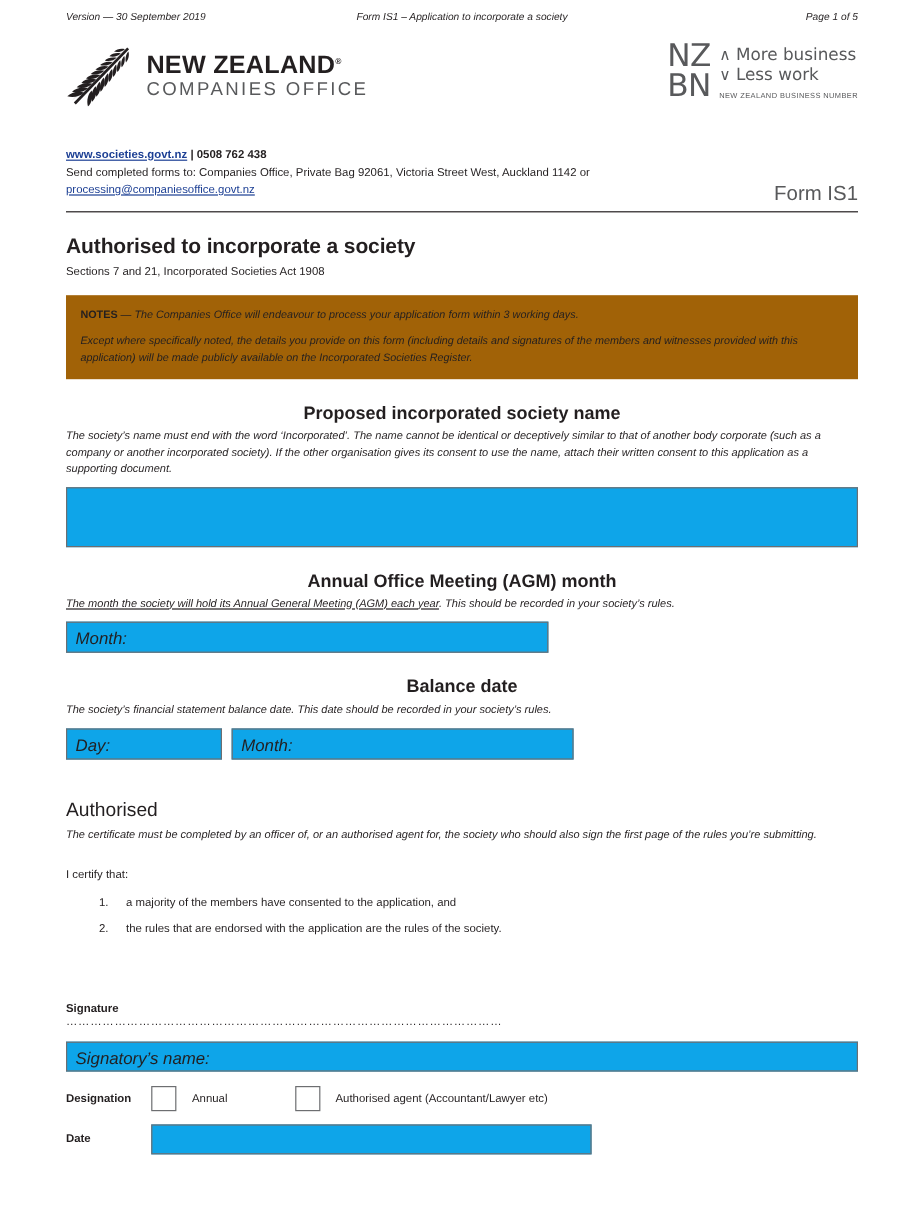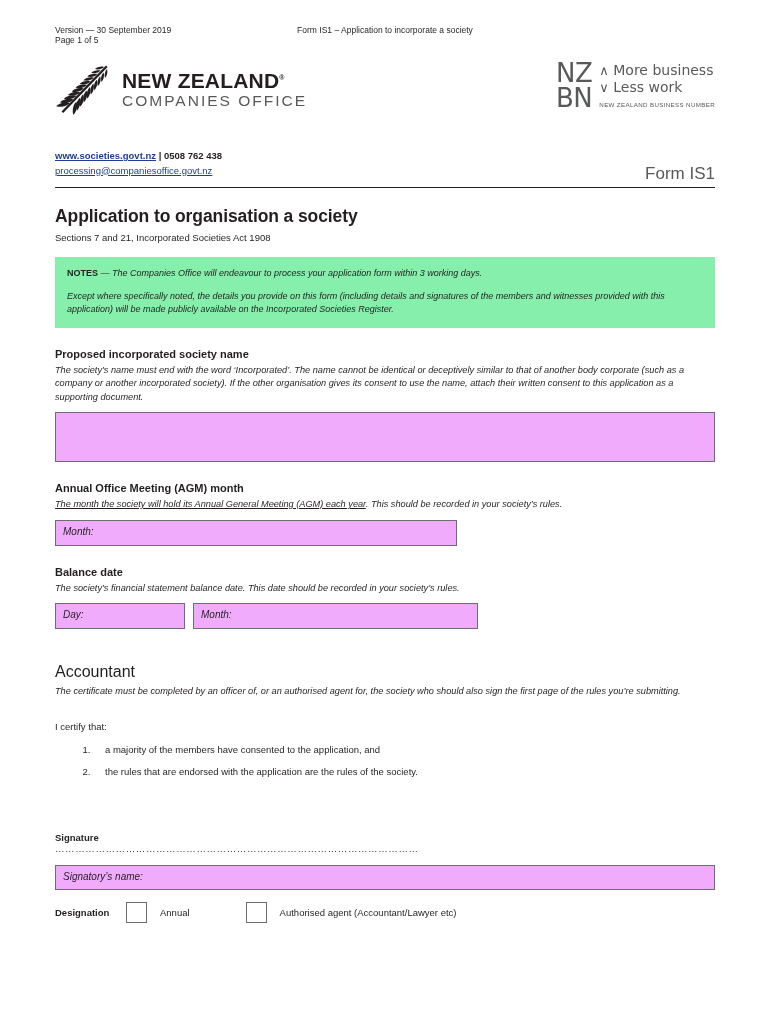--- a/index.html
+++ b/index.html
@@ -22,24 +22,24 @@
     box-sizing: border-box;
     padding: 0 55px;
   }
 
   
   .runhead {
     position: relative;
     display: flex;
     justify-content: space-between;
     align-items: baseline;
+    font-style: italic;
     font-size: 8.5px;
     color: #231f20;
-    padding-top: 25px;
-    flex-direction: column;
+    padding-top: 9px;
   }
   .runhead .center { position: absolute; left: 50%; transform: translateX(-50%); }
 
   
   .logoband {
     display: flex;
     justify-content: space-between;
     align-items: flex-start;
     margin-top: 16px;
     height: 66px;
@@ -54,21 +54,21 @@
     color: #231f20;
   }
   .nz-words .l2 {
     font-size: 15.5px;
     letter-spacing: 2.0px;
     line-height: 18px;
     color: #58595b;
   }
   .reg { font-size: 7px; vertical-align: super; }
 
-  .nzbn { display: flex; align-items: flex-start; gap: 7px; }
+  .nzbn { display: flex; align-items: center; gap: 7px; }
   .nzbn-mark {
     font-size: 26px;
     line-height: 25px;
     letter-spacing: -0.5px;
     color: #58595b;
     font-family: "DejaVu Sans", sans-serif;
   }
   .nzbn-right { padding-top: 1px; }
   .nzbn-tag {
     font-size: 14px;
@@ -117,51 +117,52 @@
     margin: 18px 0 0 0;
     letter-spacing: -0.1px;
   }
   .subtitle {
     font-size: 9.5px;
     margin-top: 5px;
   }
 
   
   .notes {
-    background: #86efac;
+    background: #a16207;
     margin-top: 14px;
     padding: 10px 12px 11px 12px;
     font-size: 9px;
     font-style: italic;
     line-height: 13.5px;
   }
   .notes b { font-style: normal; }
 
   
   h2.sec {
-    font-size: 11px;
+    font-size: 15px;
     font-weight: bold;
     margin: 20px 0 0 0;
+    text-align: center;
   }
   .hint {
     font-size: 9.2px;
     font-style: italic;
     line-height: 13.5px;
     margin-top: 4px;
   }
   .hint .ul { text-decoration: underline; }
 
   .field {
     border: 1px solid #6d6e71;
     box-sizing: border-box;
     margin-top: 8px;
-    font-size: 10px;
+    font-size: 14px;
     font-style: italic;
     padding: 5px 7px;
-    background: #f0abfc;
+    background: #0ea5e9;
   }
   .field.big { height: 50px; }
   .field.month { width: 402px; height: 26px; }
   .field.day { width: 130px; height: 26px; display: inline-block; vertical-align: top; }
   .field.bmonth { width: 285px; height: 26px; display: inline-block; vertical-align: top; margin-left: 8px; }
 
   h2.cert {
     font-size: 16px;
     font-weight: normal;
     color: #231f20;
@@ -289,26 +290,27 @@
         <div class="nzbn-tag"><span class="chev">∨</span> <span>Less work</span></div>
         <div class="nzbn-sub">NEW ZEALAND BUSINESS NUMBER</div>
       </div>
     </div>
   </div>
 
   <div class="contact">
     <div>
       <a href="#" class="bold">www.societies.govt.nz</a><span class="bold"> | </span><span class="bold">0508 762 438</span>
     </div>
+    <div>Send completed forms to: Companies Office, Private Bag 92061, Victoria Street West, Auckland 1142 or</div>
     <div><a href="#" class="linklike">processing@companiesoffice.govt.nz</a></div>
     <div class="formno">Form IS1</div>
   </div>
   <hr class="rule">
 
-  <h1 class="title">Application to organisation a society</h1>
+  <h1 class="title">Authorised to incorporate a society</h1>
   <div class="subtitle">Sections 7 and 21, Incorporated Societies Act 1908</div>
 
   <div class="notes">
     <div><b>NOTES</b><span> — The Companies Office will endeavour to process your application form within 3 working days.</span></div>
     <div style="margin-top:9px">Except where specifically noted, the details you provide on this form (including details and signatures of the members and witnesses provided with this application) will be made publicly available on the Incorporated Societies Register.</div>
   </div>
 
   <h2 class="sec">Proposed incorporated society name</h2>
   <div class="hint">The society’s name must end with the word ‘Incorporated’. The name cannot be identical or deceptively similar to that of another body corporate (such as a company or another incorporated society). If the other organisation gives its consent to use the name, attach their written consent to this application as a supporting document.</div>
   <div class="field big"></div>
@@ -316,21 +318,21 @@
   <h2 class="sec">Annual Office Meeting (AGM) month</h2>
   <div class="hint"><span class="ul">The month the society will hold its Annual General Meeting (AGM) each year</span><span>. This should be recorded in your society’s rules.</span></div>
   <div class="field month">Month:</div>
 
   <h2 class="sec">Balance date</h2>
   <div class="hint">The society’s financial statement balance date. This date should be recorded in your society’s rules.</div>
   <div>
     <div class="field day">Day:</div><div class="field bmonth">Month:</div>
   </div>
 
-  <h2 class="cert">Accountant</h2>
+  <h2 class="cert">Authorised</h2>
   <div class="hint">The certificate must be completed by an officer of, or an authorised agent for, the society who should also sign the first page of the rules you’re submitting.</div>
   <div class="certify">I certify that:</div>
   <ol class="certlist">
     <li>a majority of the members have consented to the application, and</li>
     <li>the rules that are endorsed with the application are the rules of the society.</li>
   </ol>
 
   <div class="sigrow">
     <span class="lbl">Signature</span>
     <span class="dots">…………………………………………………………………………………………………..</span>
@@ -339,14 +341,18 @@
 
   <div class="desigrow">
     <span class="lbl">Designation</span>
     <span class="checkbox"></span>
     <span class="opt-label">Annual</span>
     <span class="gap"></span>
     <span class="checkbox"></span>
     <span class="opt-label">Authorised agent (Accountant/Lawyer etc)</span>
   </div>
 
+  <div class="daterow">
+    <span class="lbl">Date</span>
+    <span class="field datebox"></span>
+  </div>
 
 </div>
 
 </body></html>

